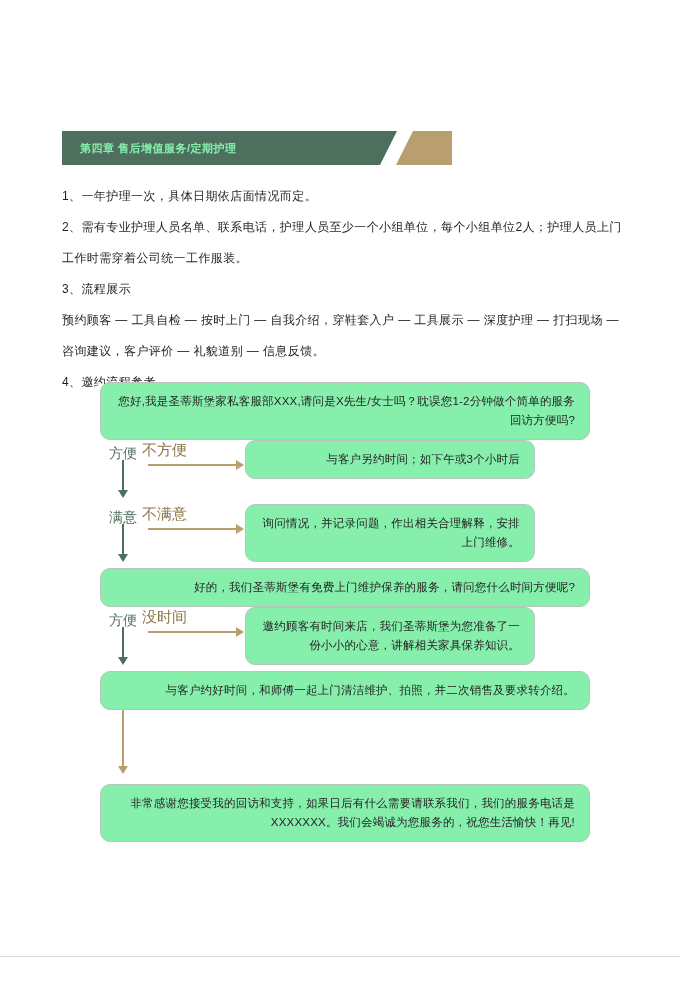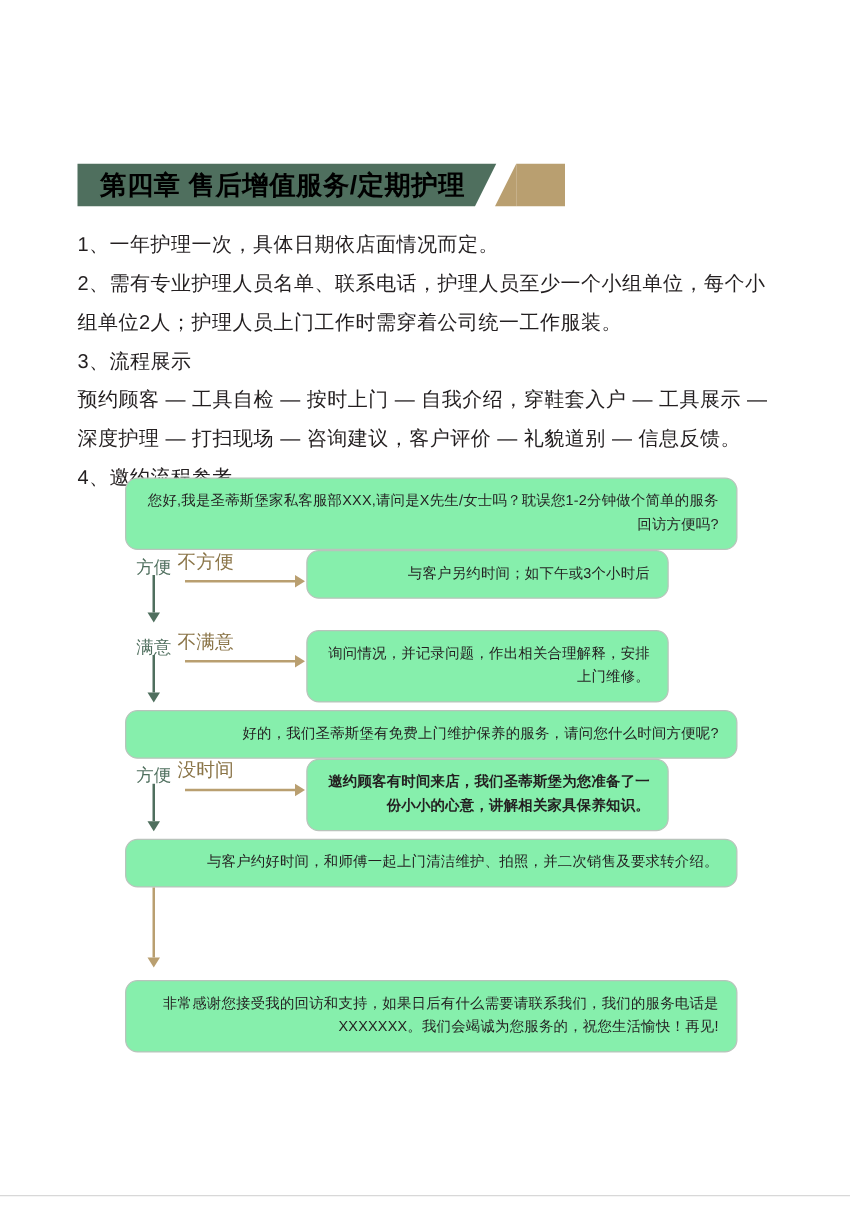--- a/index.html
+++ b/index.html
@@ -34,22 +34,22 @@
   }
   .header-green {
     background: #4f6f5e;
     width: 318px;
     display: flex;
     align-items: center;
     box-sizing: border-box;
     padding-left: 18px;
   }
   .header-green .title-text {
-    color: #000000;
-    font-size: 21px;
+    color: #86efac;
+    font-size: 11px;
     font-weight: bold;
     letter-spacing: 0.5px;
     white-space: nowrap;
   }
   .header-green-tail {
     width: 0;
     height: 0;
     border-top: 34px solid #4f6f5e;
     border-right: 17px solid transparent;
   }
@@ -66,21 +66,21 @@
   }
 
   
   .body-text {
     position: absolute;
     left: 62px;
     top: 181px;
     width: 560px;
   }
   .para {
-    font-size: 16px;
+    font-size: 12px;
     line-height: 31px;
     color: #231f20;
     letter-spacing: 0.4px;
     margin: 0;
   }
 
   
   .flow {
     position: absolute;
     left: 100px;
@@ -264,21 +264,21 @@
     <div class="spacer-8"></div>
 
     <div class="bubble full">好的，我们圣蒂斯堡有免费上门维护保养的服务，请问您什么时间方便呢?</div>
 
     <div class="branch-row">
       <div class="branch-label-left">方便</div>
       <div class="branch-label-right">没时间</div>
       <div class="arrow-down"></div>
       <div class="arrow-right"></div>
       <div class="side-bubble">
-        <div class="bubble" style="width:290px;font-weight:bold;">邀约顾客有时间来店，我们圣蒂斯堡为您准备了一份小小的心意，讲解相关家具保养知识。</div>
+        <div class="bubble" style="width:290px;">邀约顾客有时间来店，我们圣蒂斯堡为您准备了一份小小的心意，讲解相关家具保养知识。</div>
       </div>
     </div>
 
     <div class="spacer-8"></div>
 
     <div class="bubble full">与客户约好时间，和师傅一起上门清洁维护、拍照，并二次销售及要求转介绍。</div>
 
     <div class="long-connector">
       <div class="line"></div>
     </div>

